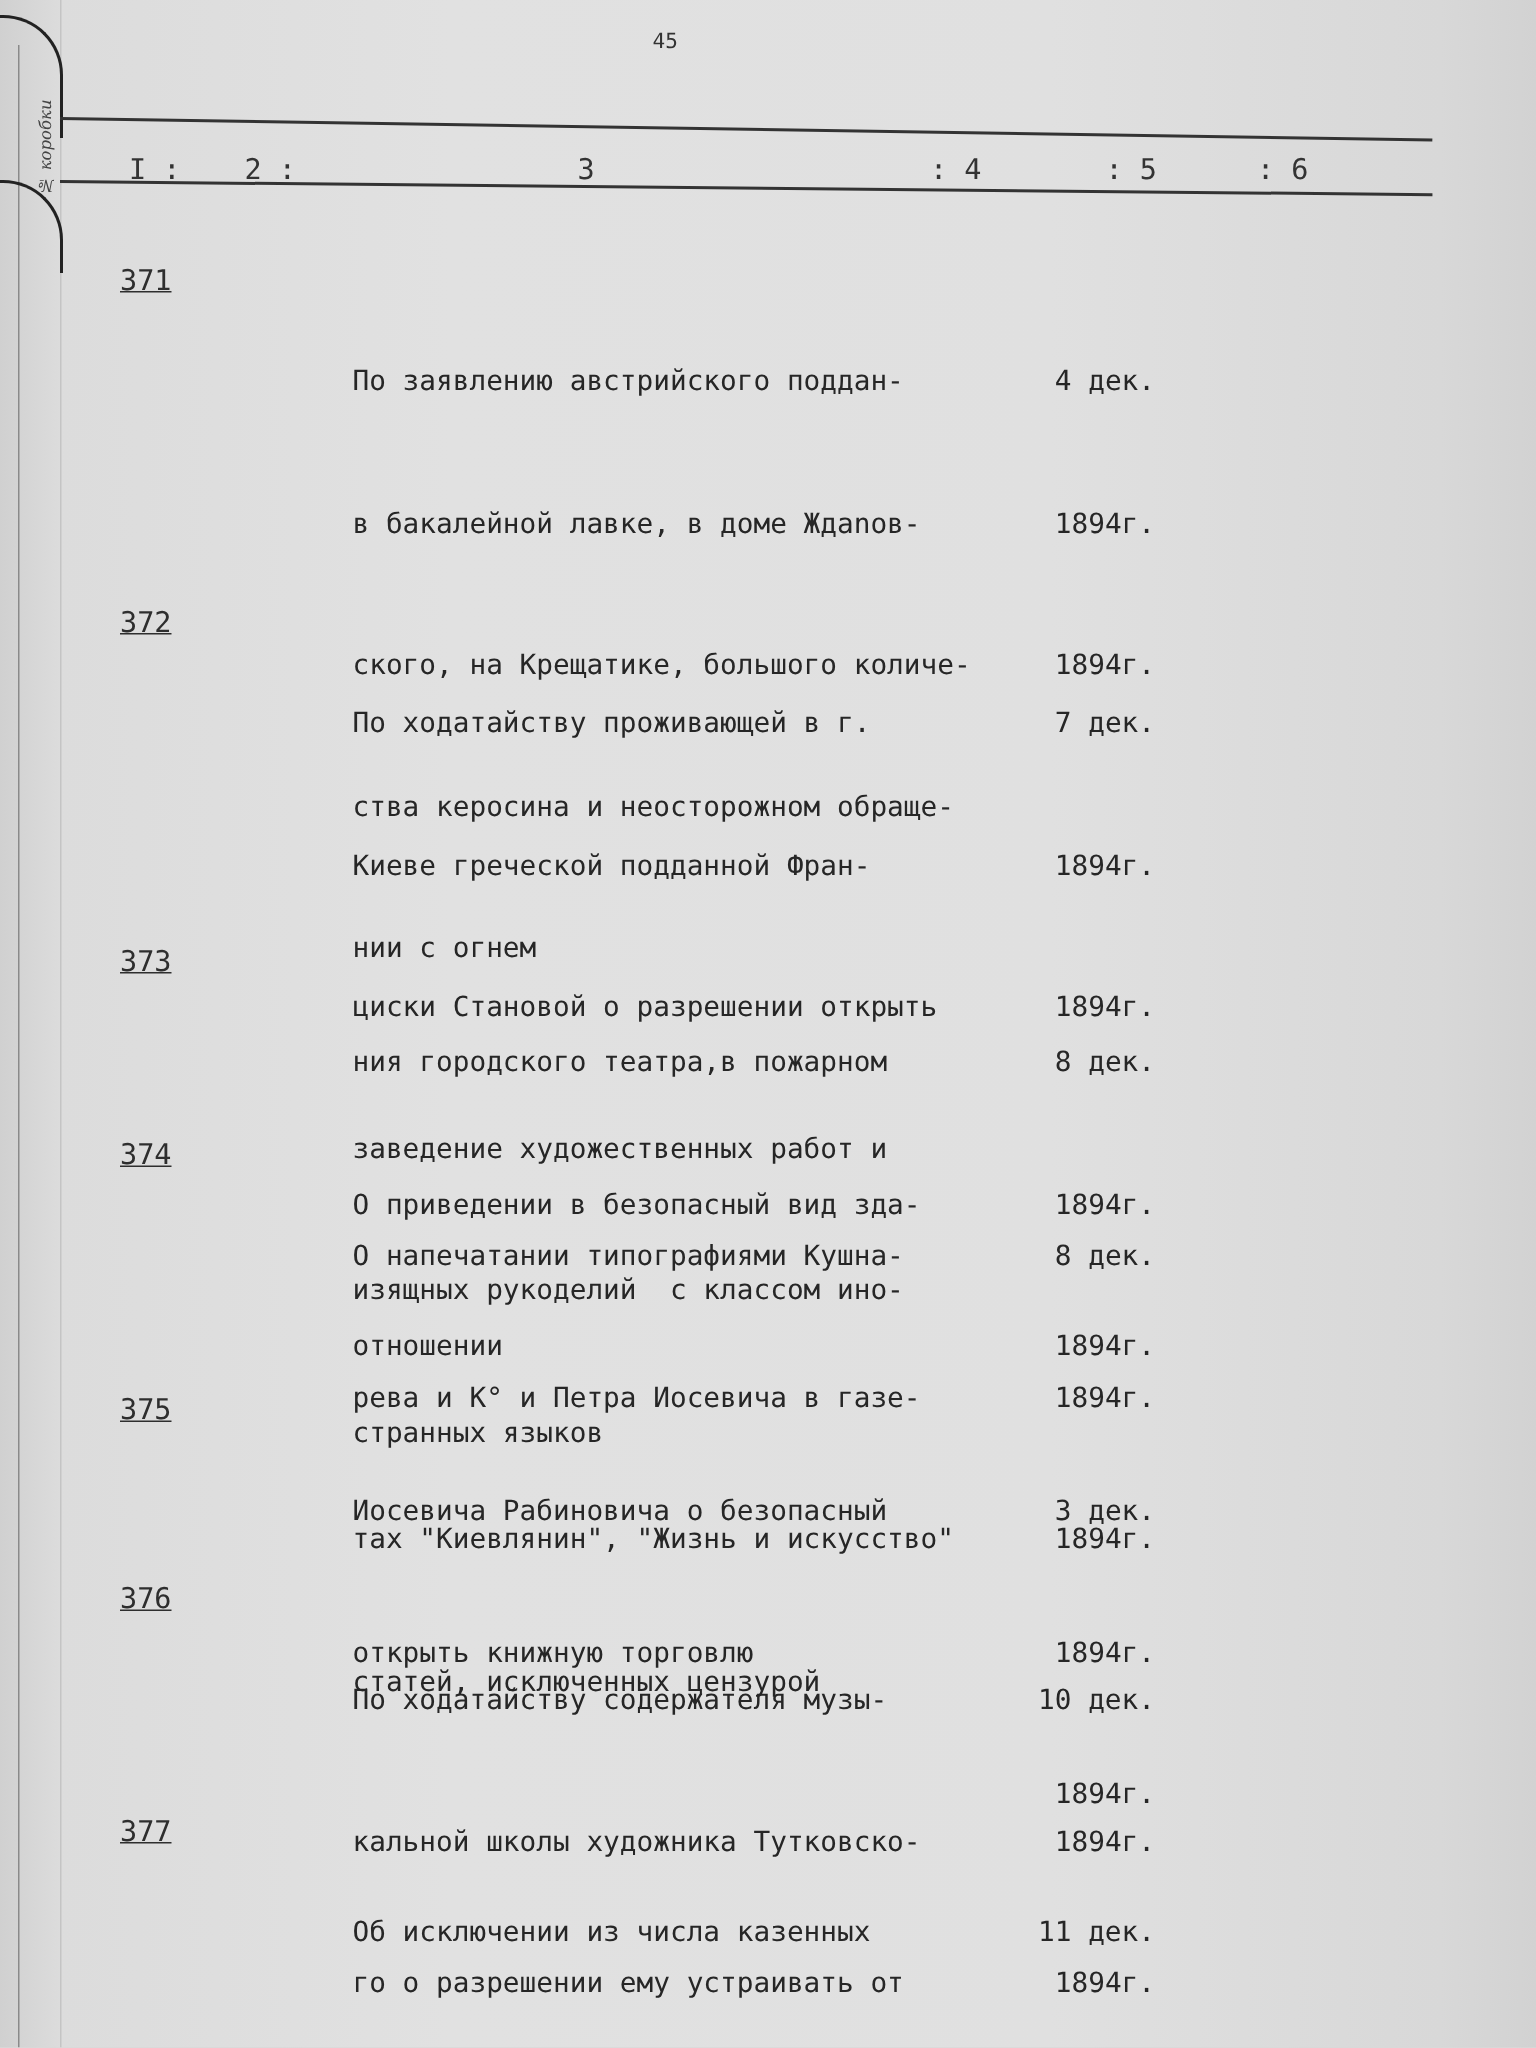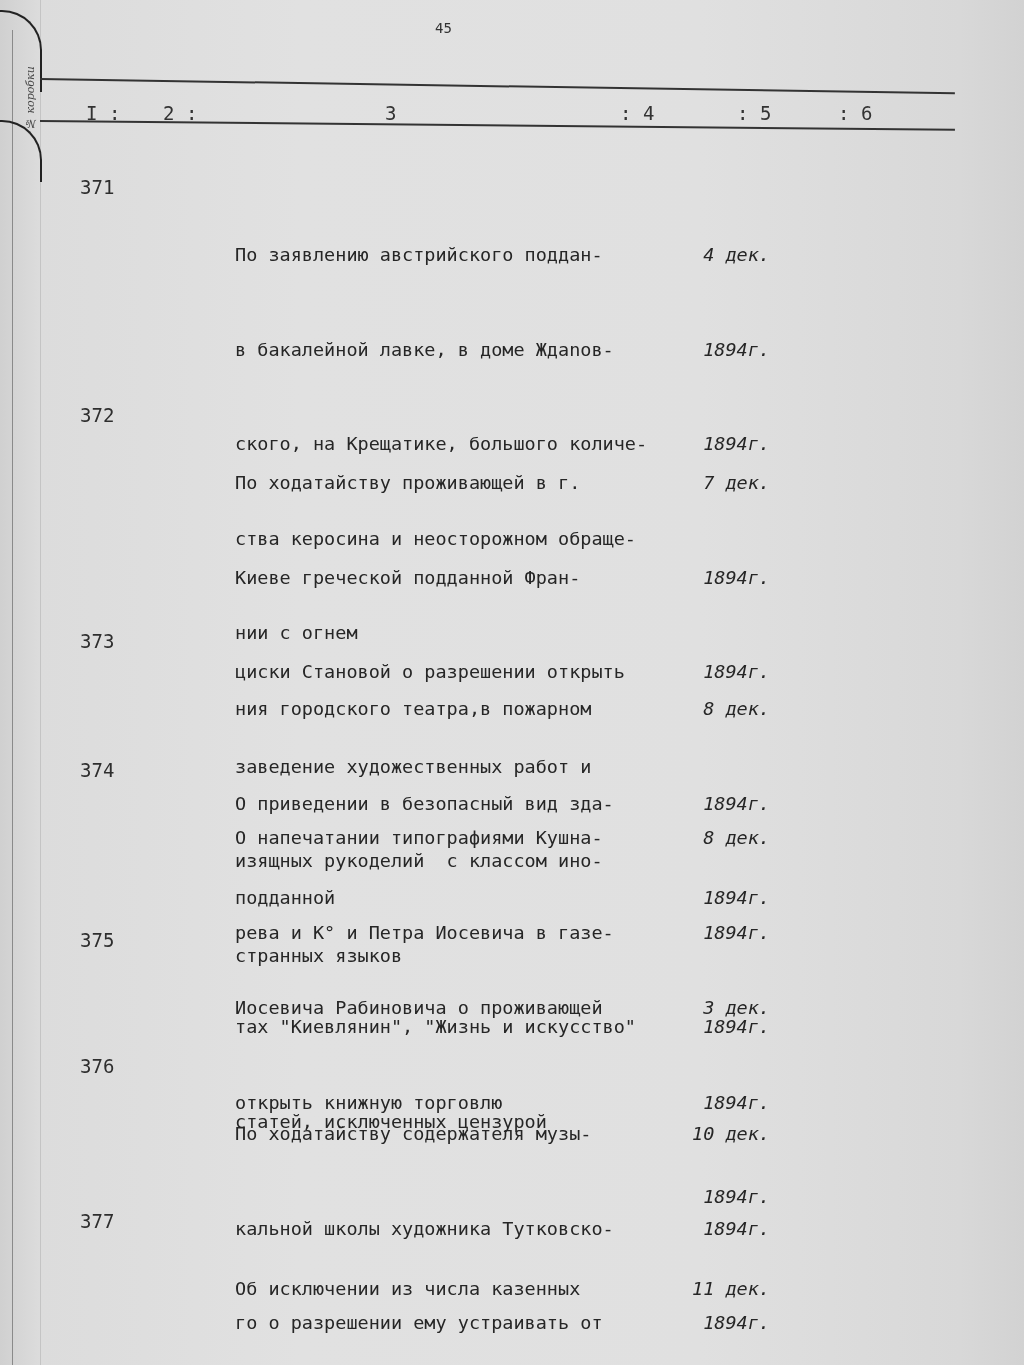--- a/index.html
+++ b/index.html
@@ -42,32 +42,32 @@
     }
     .rule.top { left: 40px; top: 78px; width: 915px; transform: rotate(0.9deg); transform-origin: left center; }
     .rule.bottom { left: 40px; top: 120px; width: 915px; transform: rotate(0.55deg); transform-origin: left center; }
     .col-header {
       position: absolute; top: 102px; font-size: 19px; color: #333;
     }
     .entries { position: absolute; left: 0; top: 0; }
     .entry { position: absolute; left: 0; width: 1024px; }
     .entry .num {
       position: absolute; left: 80px; top: 0;
-      font-size: 19px; color: #2e2e2e;
+      font-size: 19px; color: #2e2e2e; text-decoration: underline;
     }
     .entry .desc {
       position: absolute; left: 211px; top: 0; width: 470px;
       font-size: 18.5px; line-height: 31.5px; color: #262626;
       white-space: pre;
       margin-left: 24px;
     }
     .entry .dates {
       position: absolute; left: 660px; top: 0; width: 110px;
       font-size: 18.5px; line-height: 31.5px; color: #262626;
-      text-align: right; white-space: pre; font-style: italic;
+      text-align: right; white-space: pre;
     }
     .line { display: block; height: 31.5px; }
   </style>
 </head>
 <body>
 
 <div class="page">
 
   <div class="binding">
     <div class="inner-line"></div>
@@ -123,21 +123,21 @@
         <span class="line">1894г.</span>
         <span class="line">1894г.</span>
       </div>
     </div>
 
     <div class="entry" style="top:630px">
       <span class="num">373</span>
       <div class="desc">
         <span class="line">ния городского театра,в пожарном</span>
         <span class="line">О приведении в безопасный вид зда-</span>
-        <span class="line">подданной</span>
+        <span class="line">отношении</span>
       </div>
       <div class="dates">
         <span class="line">8 дек.</span>
         <span class="line">1894г.</span>
         <span class="line">1894г.</span>
       </div>
     </div>
 
     <div class="entry" style="top:759px">
       <span class="num">374</span>
@@ -150,21 +150,21 @@
       <div class="dates">
         <span class="line">8 дек.</span>
         <span class="line">1894г.</span>
         <span class="line">1894г.</span>
       </div>
     </div>
 
     <div class="entry" style="top:929px">
       <span class="num">375</span>
       <div class="desc">
-        <span class="line">Иосевича Рабиновича о проживающей</span>
+        <span class="line">Иосевича Рабиновича о безопасный</span>
         <span class="line">открыть книжную торговлю</span>
       </div>
       <div class="dates">
         <span class="line">3 дек.</span>
         <span class="line">1894г.</span>
         <span class="line">1894г.</span>
       </div>
     </div>
 
     <div class="entry" style="top:1055px">

